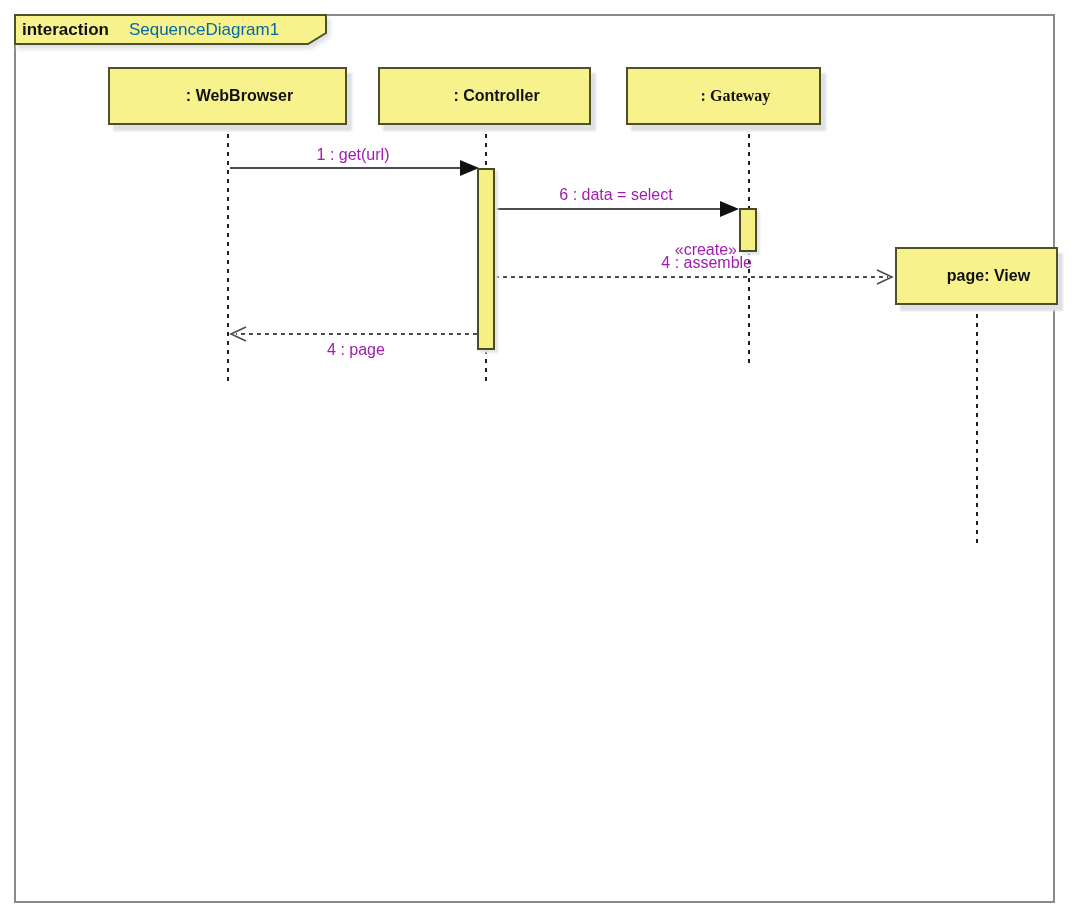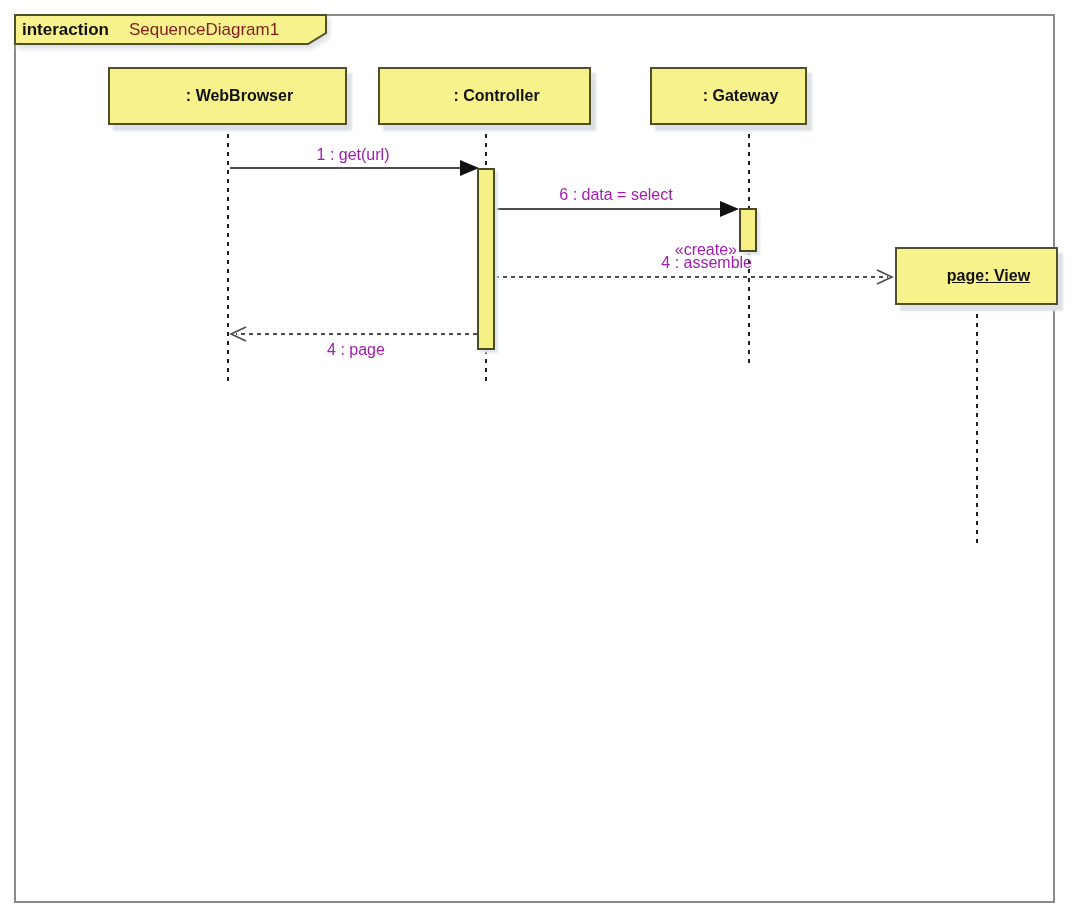--- a/index.html
+++ b/index.html
@@ -33,21 +33,21 @@
   .tab-text {
     position: absolute;
     left: 22px; top: 19px;
     height: 22px;
     font-size: 17px;
     line-height: 22px;
     white-space: nowrap;
     color: #111111;
   }
   .tab-text .kw { font-weight: bold; color: #111111; margin-right: 20px; }
-  .tab-text .nm { font-weight: normal; color: #7f1d1d; }
+  .tab-text .nm { font-weight: normal; color: #0369a1; }
 
   
   .lines {
     position: absolute;
     left: 0; top: 0;
     pointer-events: none;
   }
   .lifeline { stroke: #1f1f1f; stroke-width: 2; stroke-dasharray: 4 5; }
   .msg { stroke: #4d4d4d; stroke-width: 2; }
   .msg.dashed { stroke-dasharray: 4 4; }
@@ -65,22 +65,22 @@
     display: flex;
     align-items: center;
     justify-content: center;
     font-size: 16px;
     font-weight: bold;
     color: #111111;
     padding-left: 24px;
   }
   .head-webbrowser { left: 108px; top: 67px; width: 239px; }
   .head-controller { left: 378px; top: 67px; width: 213px; }
-  .head-gateway    { left: 650px; top: 67px; width: 157px; }
-  .head-pageview   { left: 895px; top: 247px; width: 163px; text-decoration: underline; }
+  .head-gateway    { left: 626px; top: 67px; width: 195px; font-family: Liberation Serif, serif; }
+  .head-pageview   { left: 895px; top: 247px; width: 163px; }
 
   
   .activation {
     position: absolute;
     width: 18px;
     box-sizing: border-box;
     background: #f5ef84;
     border: 2px solid #4a4a26;
     box-shadow: 3px 3px 2px #e3e6ea;
   }

